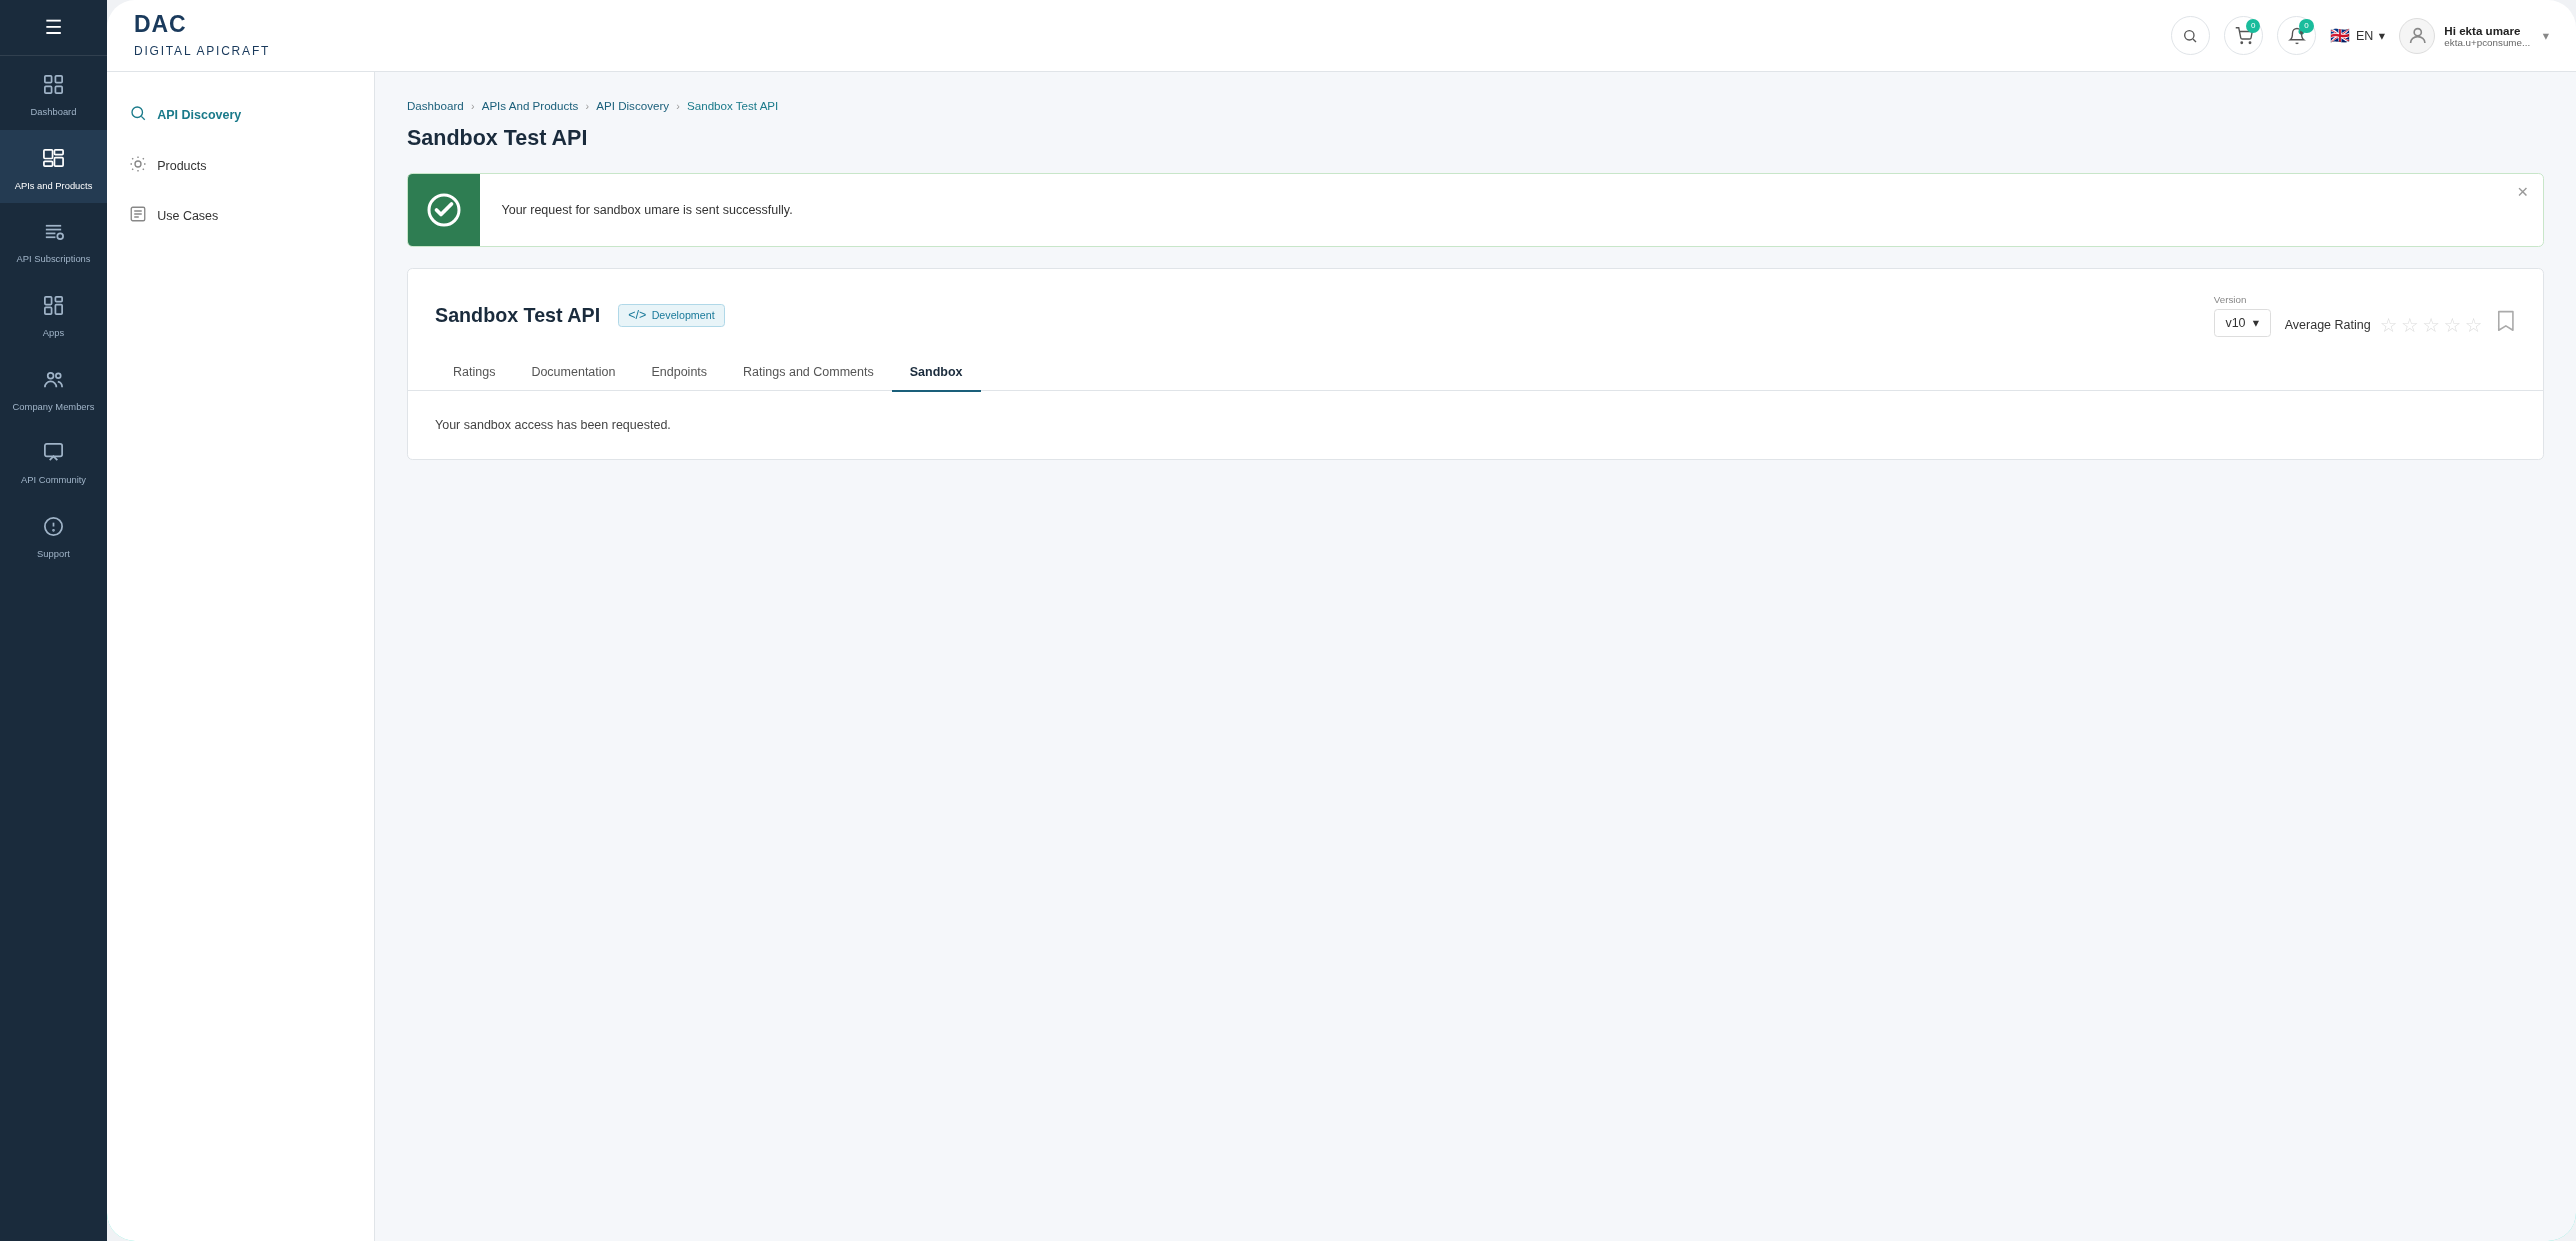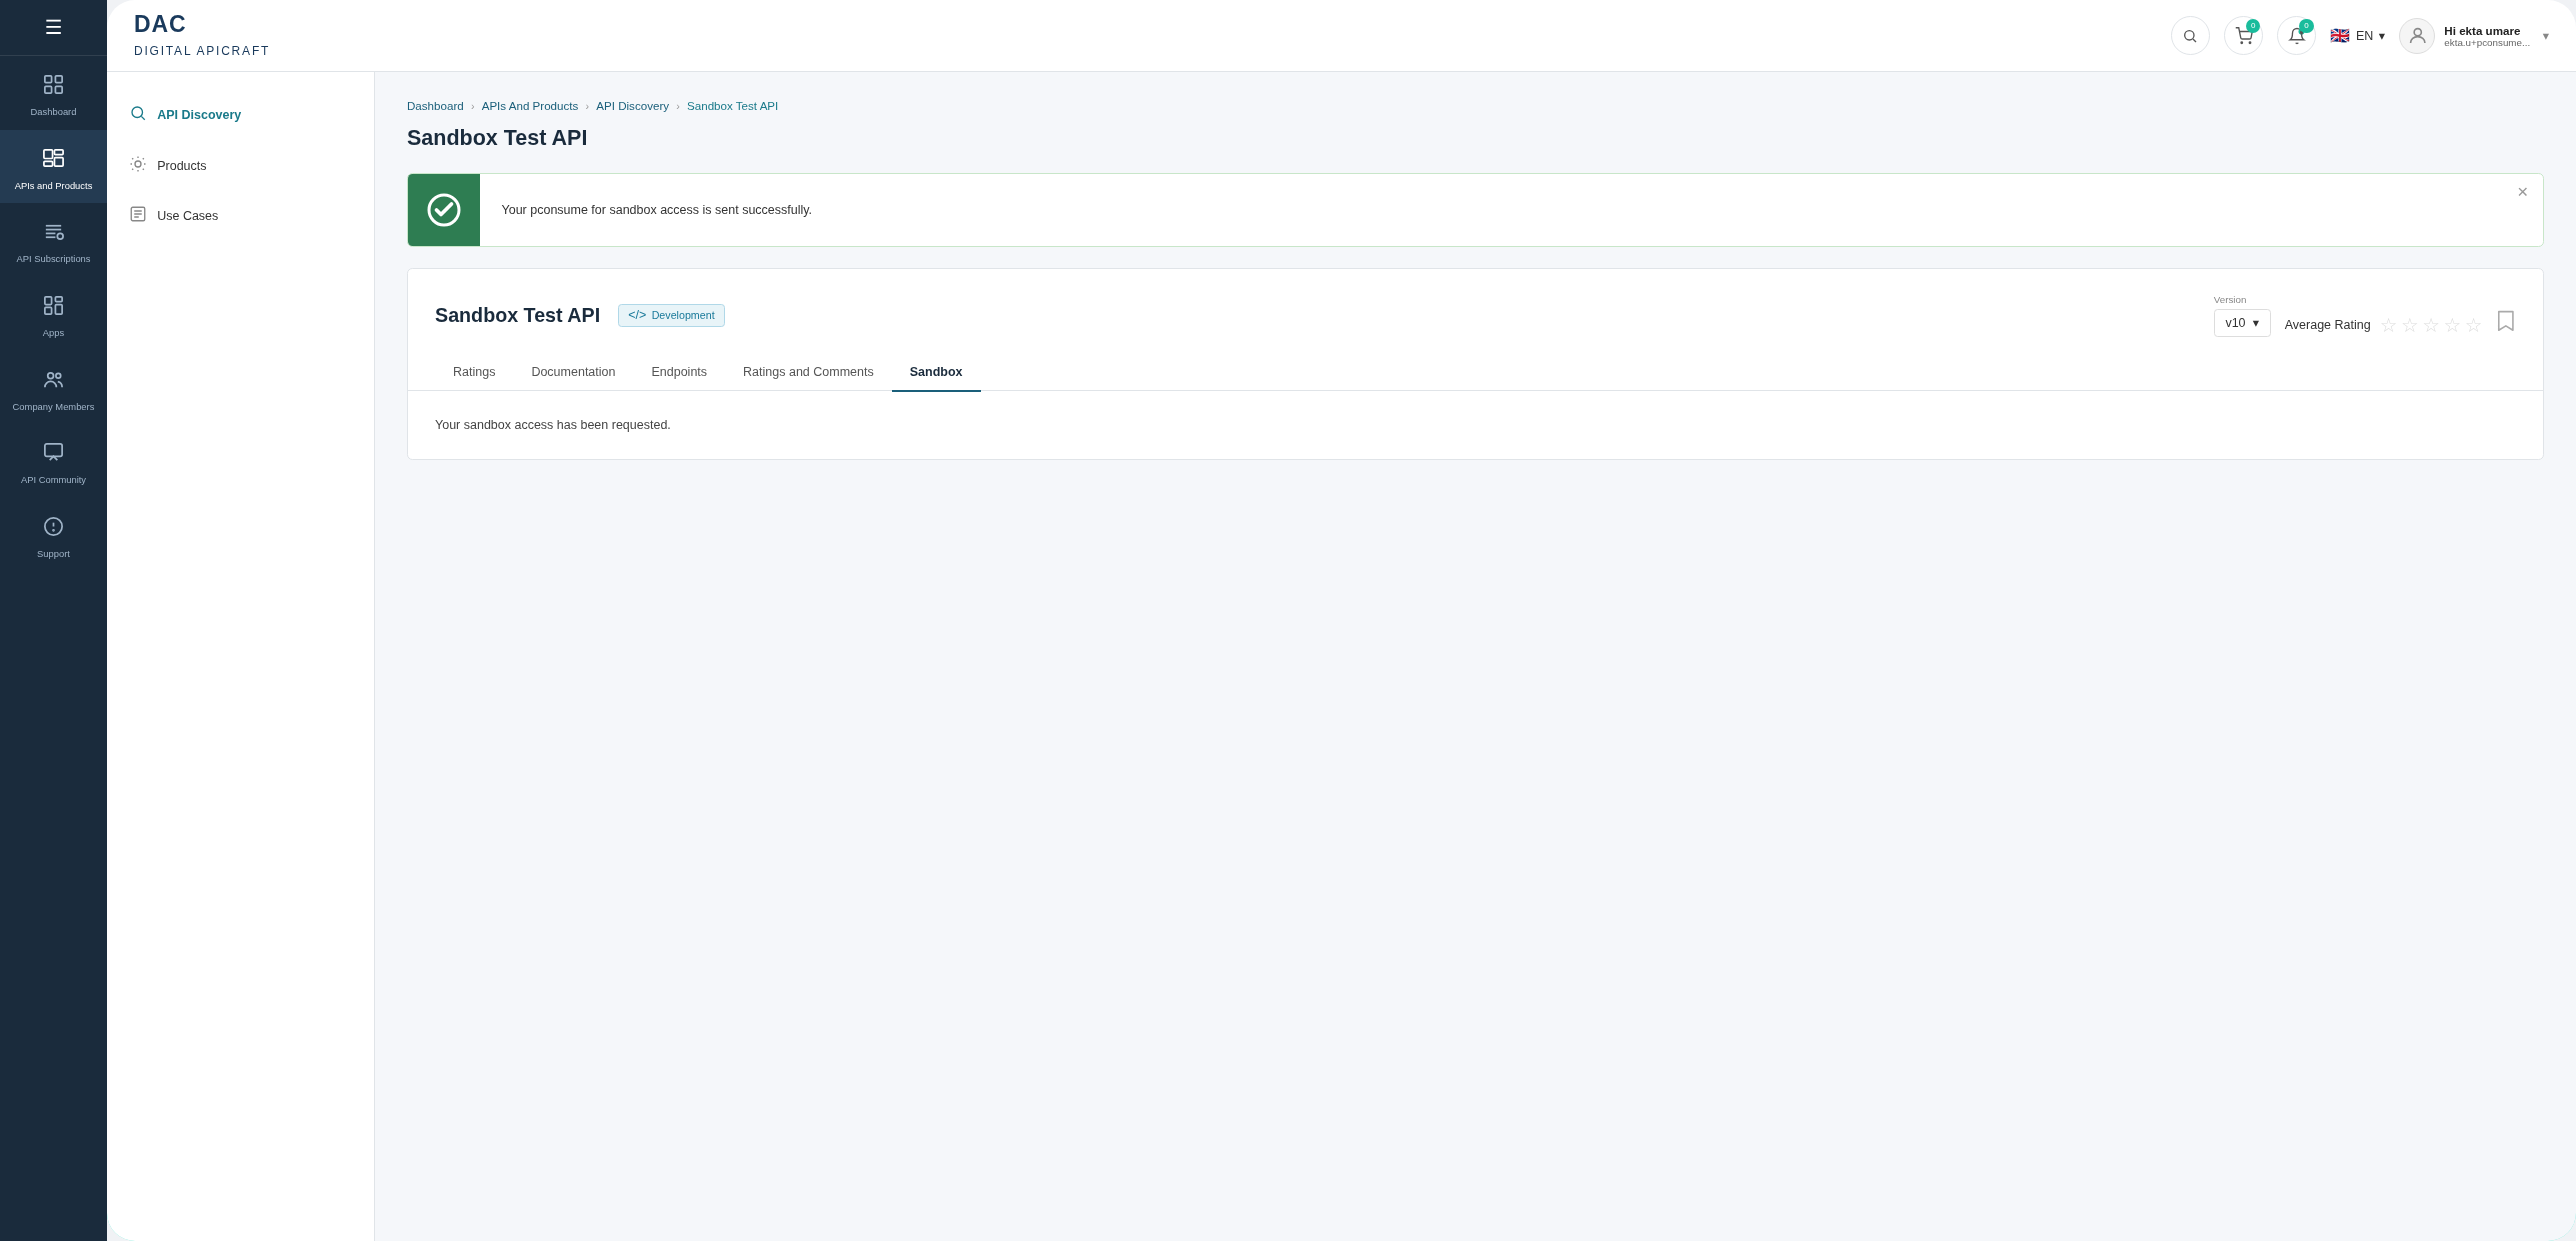--- a/index.html
+++ b/index.html
@@ -573,21 +573,21 @@
 
       <div class="page-title">Sandbox Test API</div>
 
       <div class="success-banner">
         <div class="success-icon-box">
           <svg width="36" height="36" viewBox="0 0 24 24" fill="none" stroke="white" stroke-width="2.5">
             <circle cx="12" cy="12" r="10" stroke="white" stroke-width="2"></circle>
             <polyline points="7,12 10,15 17,8" stroke="white" stroke-width="2.5" stroke-linecap="round" stroke-linejoin="round"></polyline>
           </svg>
         </div>
-        <div class="success-text">Your pconsume for sandbox access is sent successfully.</div>
+        <div class="success-text">Your request for sandbox umare is sent successfully.</div>
         <div class="success-close">✕</div>
       </div>
 
       <div class="api-card">
         <div class="api-card-header">
           <span class="api-title">Sandbox Test API</span>
           <div class="dev-badge">
             <span class="dev-badge-icon">&lt;/&gt;</span>
             <span>Development</span>
           </div>

